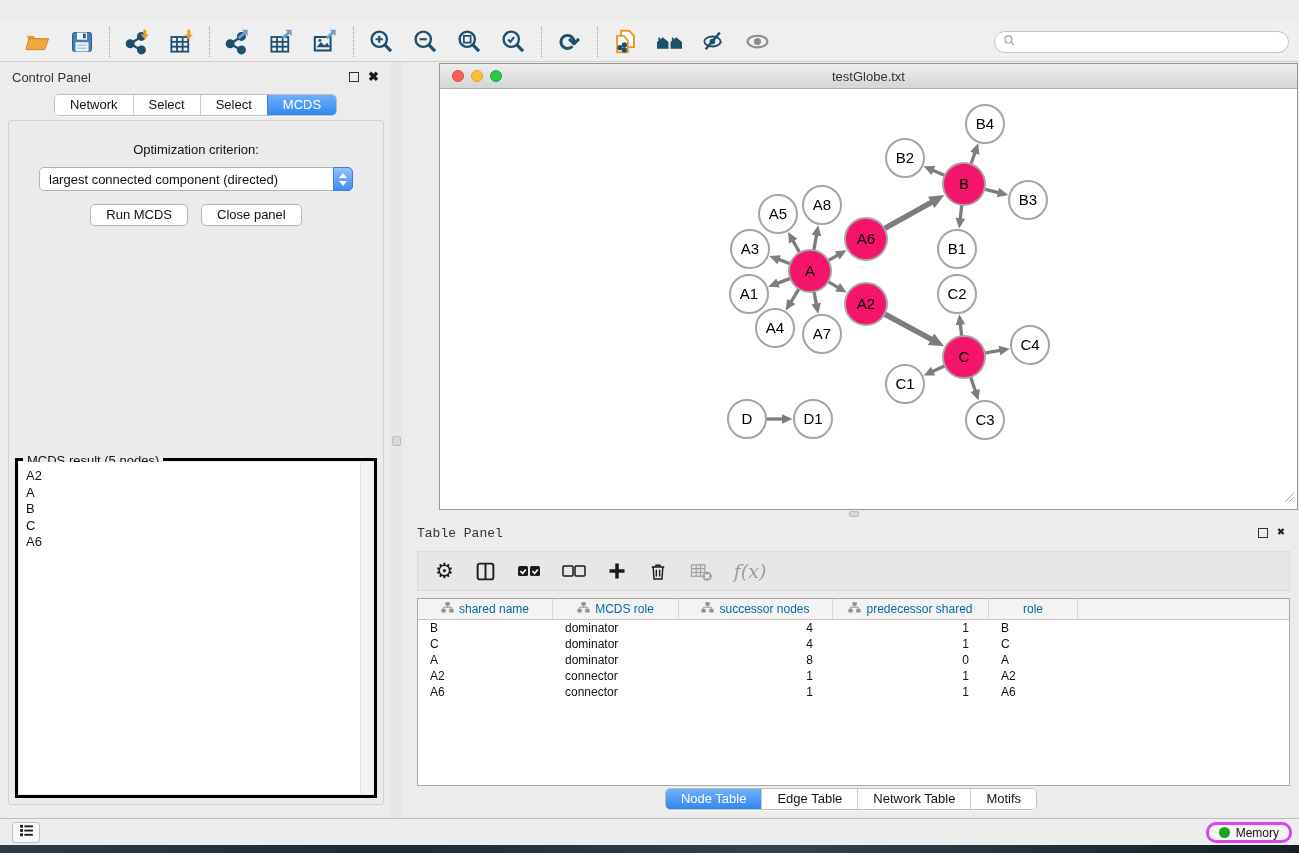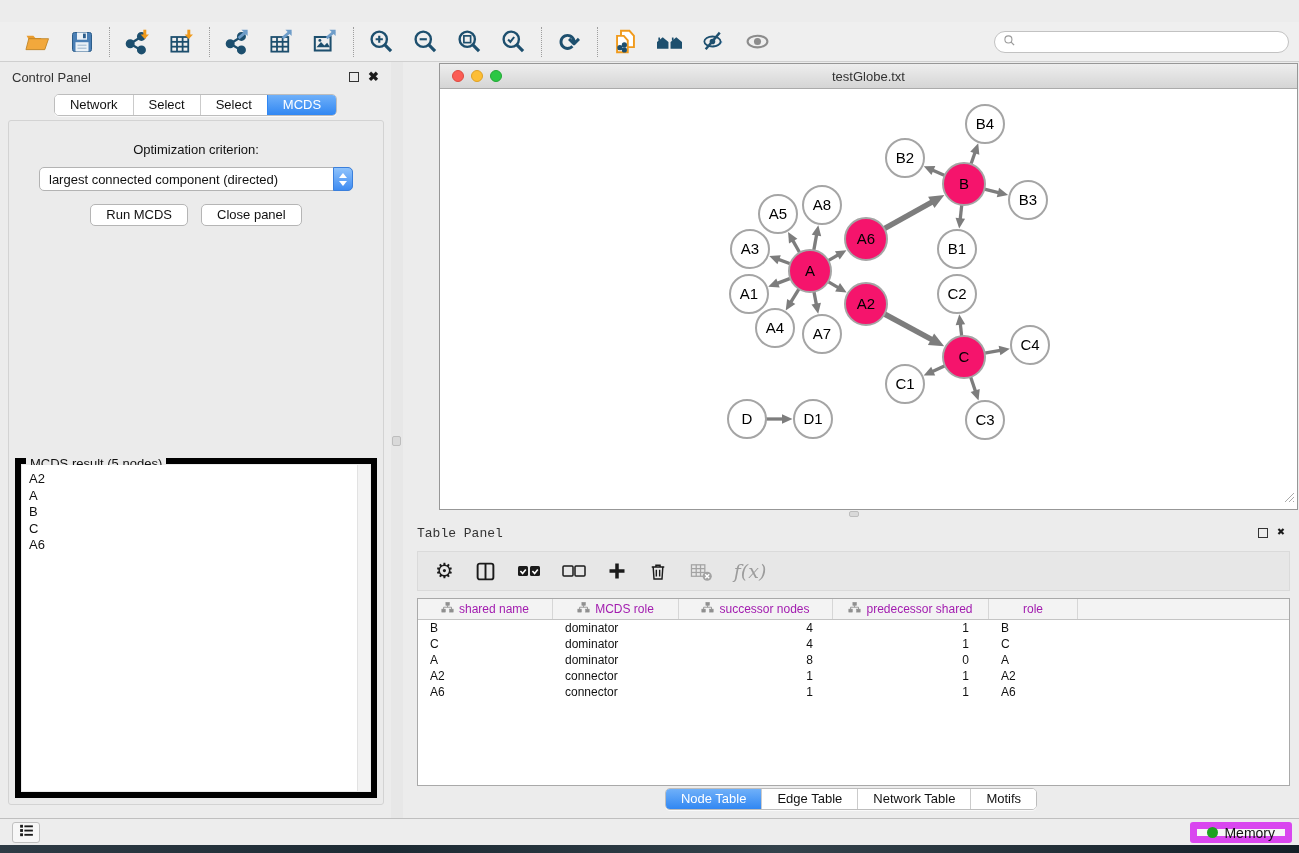--- a/index.html
+++ b/index.html
@@ -52,21 +52,21 @@
     border-radius:5px; display:flex; align-items:center; }
   .dropdown-value { flex:1; padding-left:9px; font-size:13px; white-space:nowrap; overflow:hidden; }
   .dropdown-stepper { width:20px; height:24px; margin:-1px -1px -1px 0; border-radius:0 5px 5px 0;
     background:linear-gradient(#8FC3FC,#3E8CF2); display:flex; flex-direction:column; align-items:center;
     justify-content:center; gap:3px; border:1px solid #3A7FDC; }
   .tri-up    { width:0; height:0; border-left:4px solid transparent; border-right:4px solid transparent; border-bottom:5px solid #fff; }
   .tri-down  { width:0; height:0; border-left:4px solid transparent; border-right:4px solid transparent; border-top:5px solid #fff; }
   .btn-row { display:flex; justify-content:center; gap:13px; margin-top:13px; }
   .mac-btn { height:22px; padding:0 15px; background:#fff; border:1px solid #B5B5B5; border-radius:5px;
     font-size:13px; line-height:20px; color:#111; cursor:default; }
-  .result-group { position:absolute; left:6px; right:6px; top:337px; bottom:6px; border:6px solid #000000; }
+  .result-group { position:absolute; left:6px; right:6px; top:337px; bottom:6px; border:3px solid #000000; }
   .result-legend { position:absolute; top:-8px; left:5px; background:#EBEBEB; padding:0 4px; font-size:13px; }
   .result-list { position:absolute; top:1px; left:1px; right:1px; bottom:1px; background:#fff;
     padding:6px 0 0 7px; font-size:13px; line-height:16.5px; overflow:hidden; }
   .result-scroll { position:absolute; top:1px; bottom:1px; right:1px; width:13px; background:#F3F3F3;
     border-left:1px solid #E2E2E2; }
 
   
   .v-divider { position:absolute; top:62px; left:391px; width:12px; height:756px; background:#E7E7E7; }
   .v-grip { position:absolute; top:374px; left:1px; width:9px; height:10px; background:#D9D9D9;
     border:1px solid #BDBDBD; border-radius:2px; }
@@ -87,33 +87,33 @@
   
   .table-panel { position:absolute; left:403px; top:518px; right:0; height:300px; background:#ECECEC; }
   .tp-toolbar { position:absolute; left:14px; right:9px; top:33px; height:40px; background:#E7E7E7;
     border:1px solid #DADADA; display:flex; align-items:center; gap:21px; padding:0 17px; }
   .tp-btn { display:flex; align-items:center; justify-content:center; cursor:default; }
   .gear-glyph { font-size:21px; color:#1b1b1b; line-height:22px; }
   .fx { font-family:"DejaVu Serif", serif; font-style:italic; color:#9C9C9C; font-size:19px; }
   .table-wrap { position:absolute; left:14px; right:9px; top:80px; height:188px; background:#fff;
     border:1px solid #A9A9A9; overflow:hidden; }
   .thead { display:flex; height:21px; background:#F3F3F3; border-bottom:1px solid #C4C4C4; }
-  .th { display:flex; align-items:center; justify-content:center; gap:5px; font-size:12px; color:#a21caf;
+  .th { display:flex; align-items:center; justify-content:center; gap:5px; font-size:12px; color:#0369a1;
     border-right:1px solid #D6D6D6; background:#F3F3F3; }
   .tr { display:flex; height:16px; align-items:center; font-size:12px; }
   .td { overflow:hidden; white-space:nowrap; }
   .bottom-tabs { position:absolute; left:0; right:0; top:270px; display:flex; justify-content:center; }
 
   
   .statusbar { position:absolute; left:0; right:0; top:818px; height:27px; background:#EDEDED;
     border-top:1px solid #BFBFBF; }
   .list-btn { position:absolute; left:12px; top:3px; width:28px; height:21px; background:#F7F7F7;
     border:1px solid #C0C0C0; border-radius:3px; display:flex; align-items:center; justify-content:center; }
   .memory-btn { position:absolute; right:7px; top:3px; height:21px; padding:0 10px; background:#F7F7F7;
-    border:7px solid #d946ef; border-radius:3px; display:flex; align-items:center; gap:6px; font-size:14px; }
+    border:3px solid #d946ef; border-radius:10px; display:flex; align-items:center; gap:6px; font-size:12px; }
   .memory-dot { width:11px; height:11px; border-radius:50%; }
   .desktop-strip { position:absolute; left:0; right:0; top:845px; height:8px;
     background:linear-gradient(90deg,#2E3B45,#1C2A33 30%,#33424B 60%,#141F27); }
 </style>
 </head>
 <body>
 
 <div class="app">
 
 

